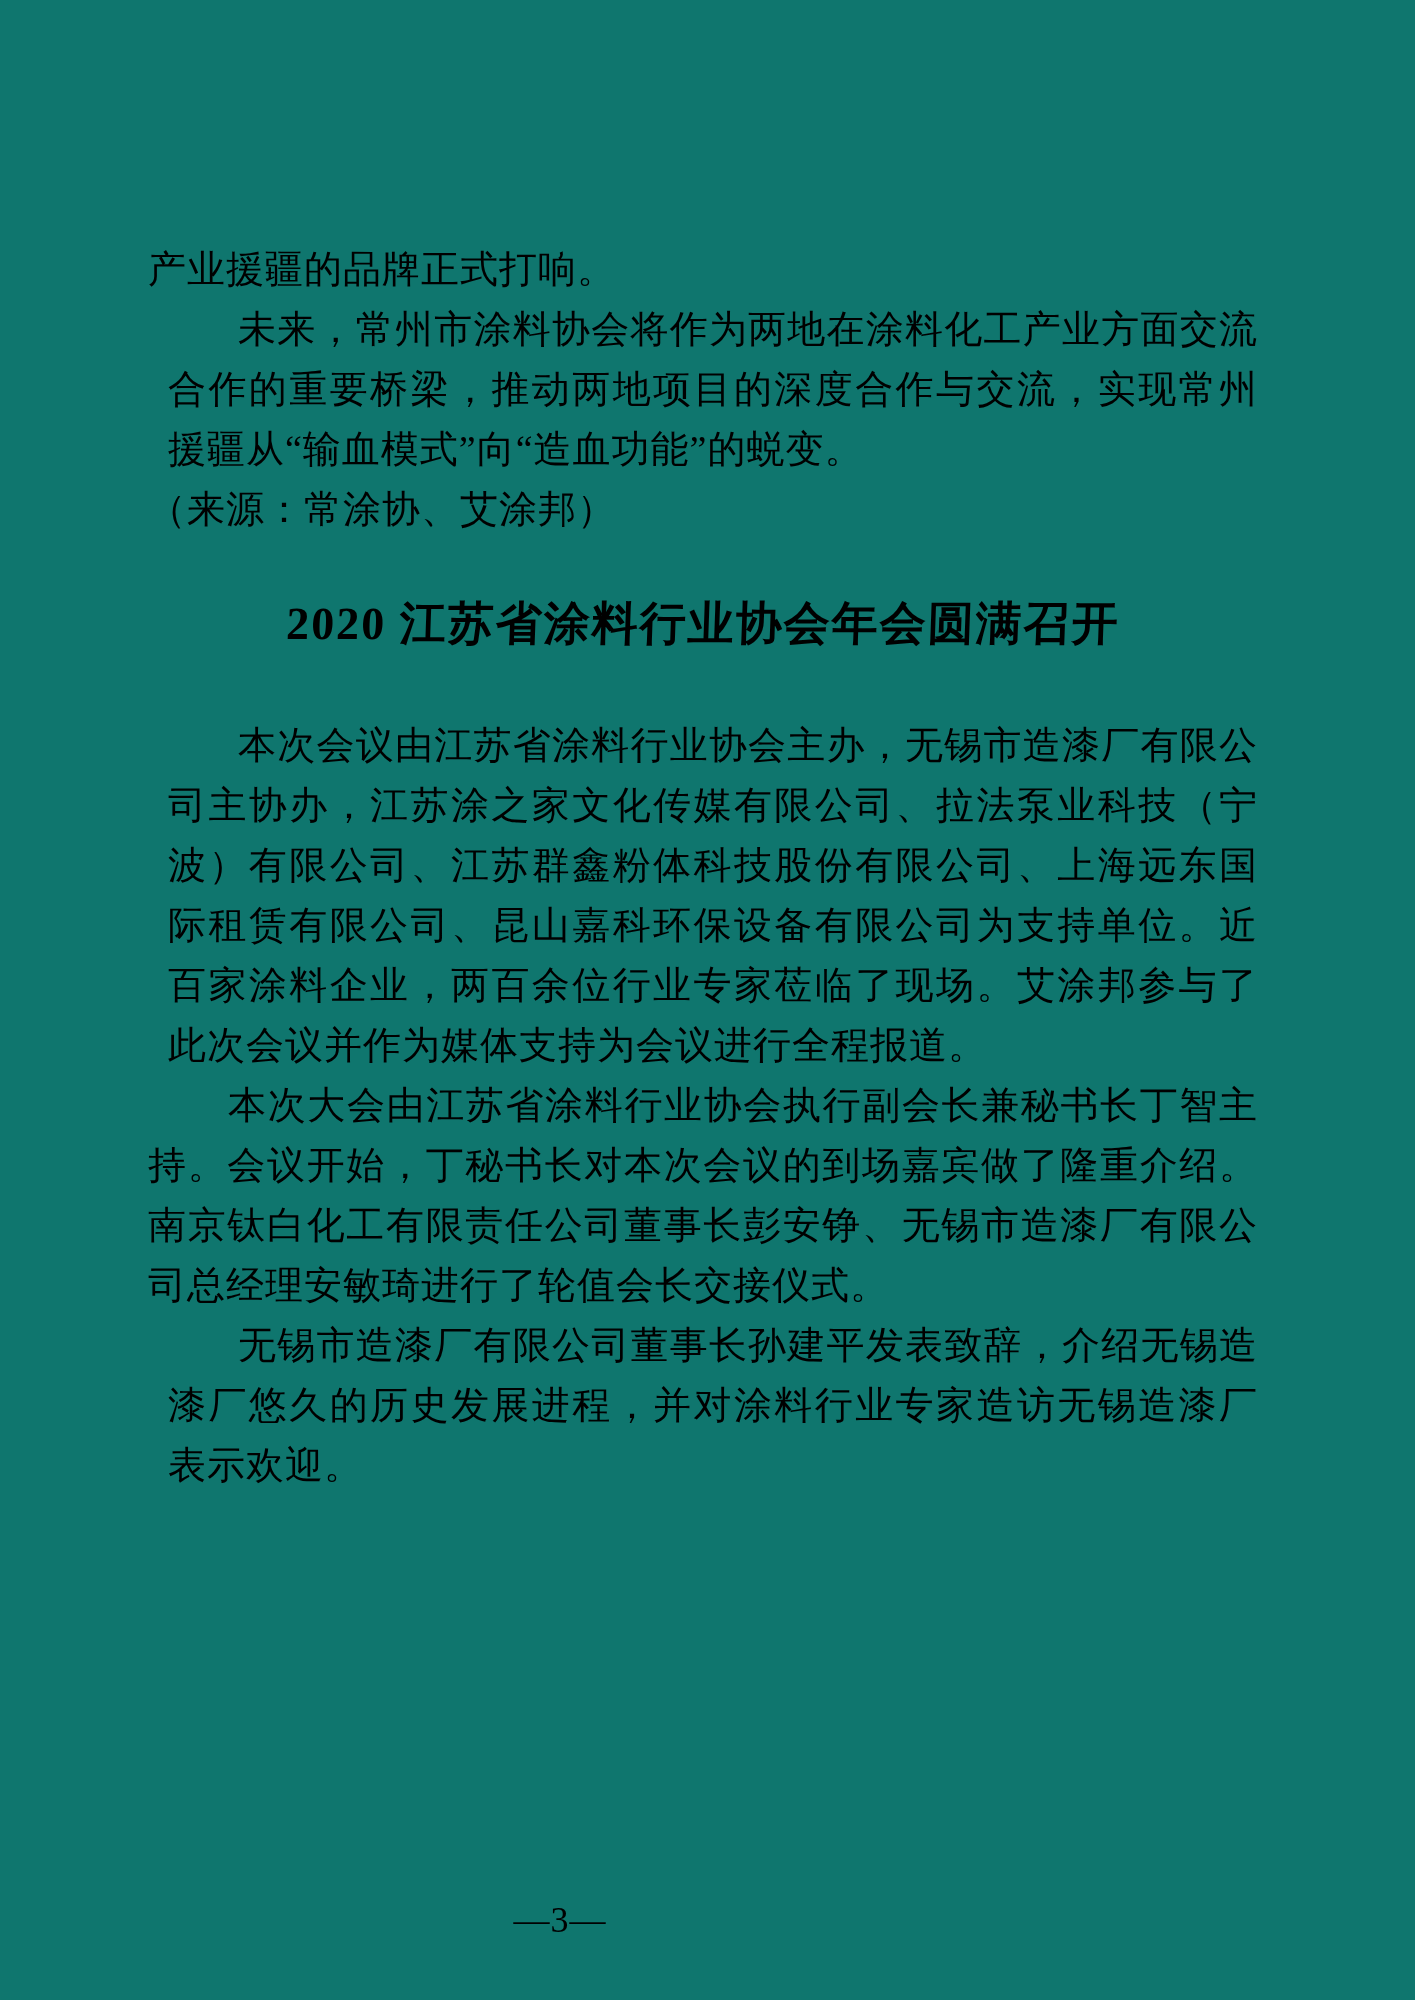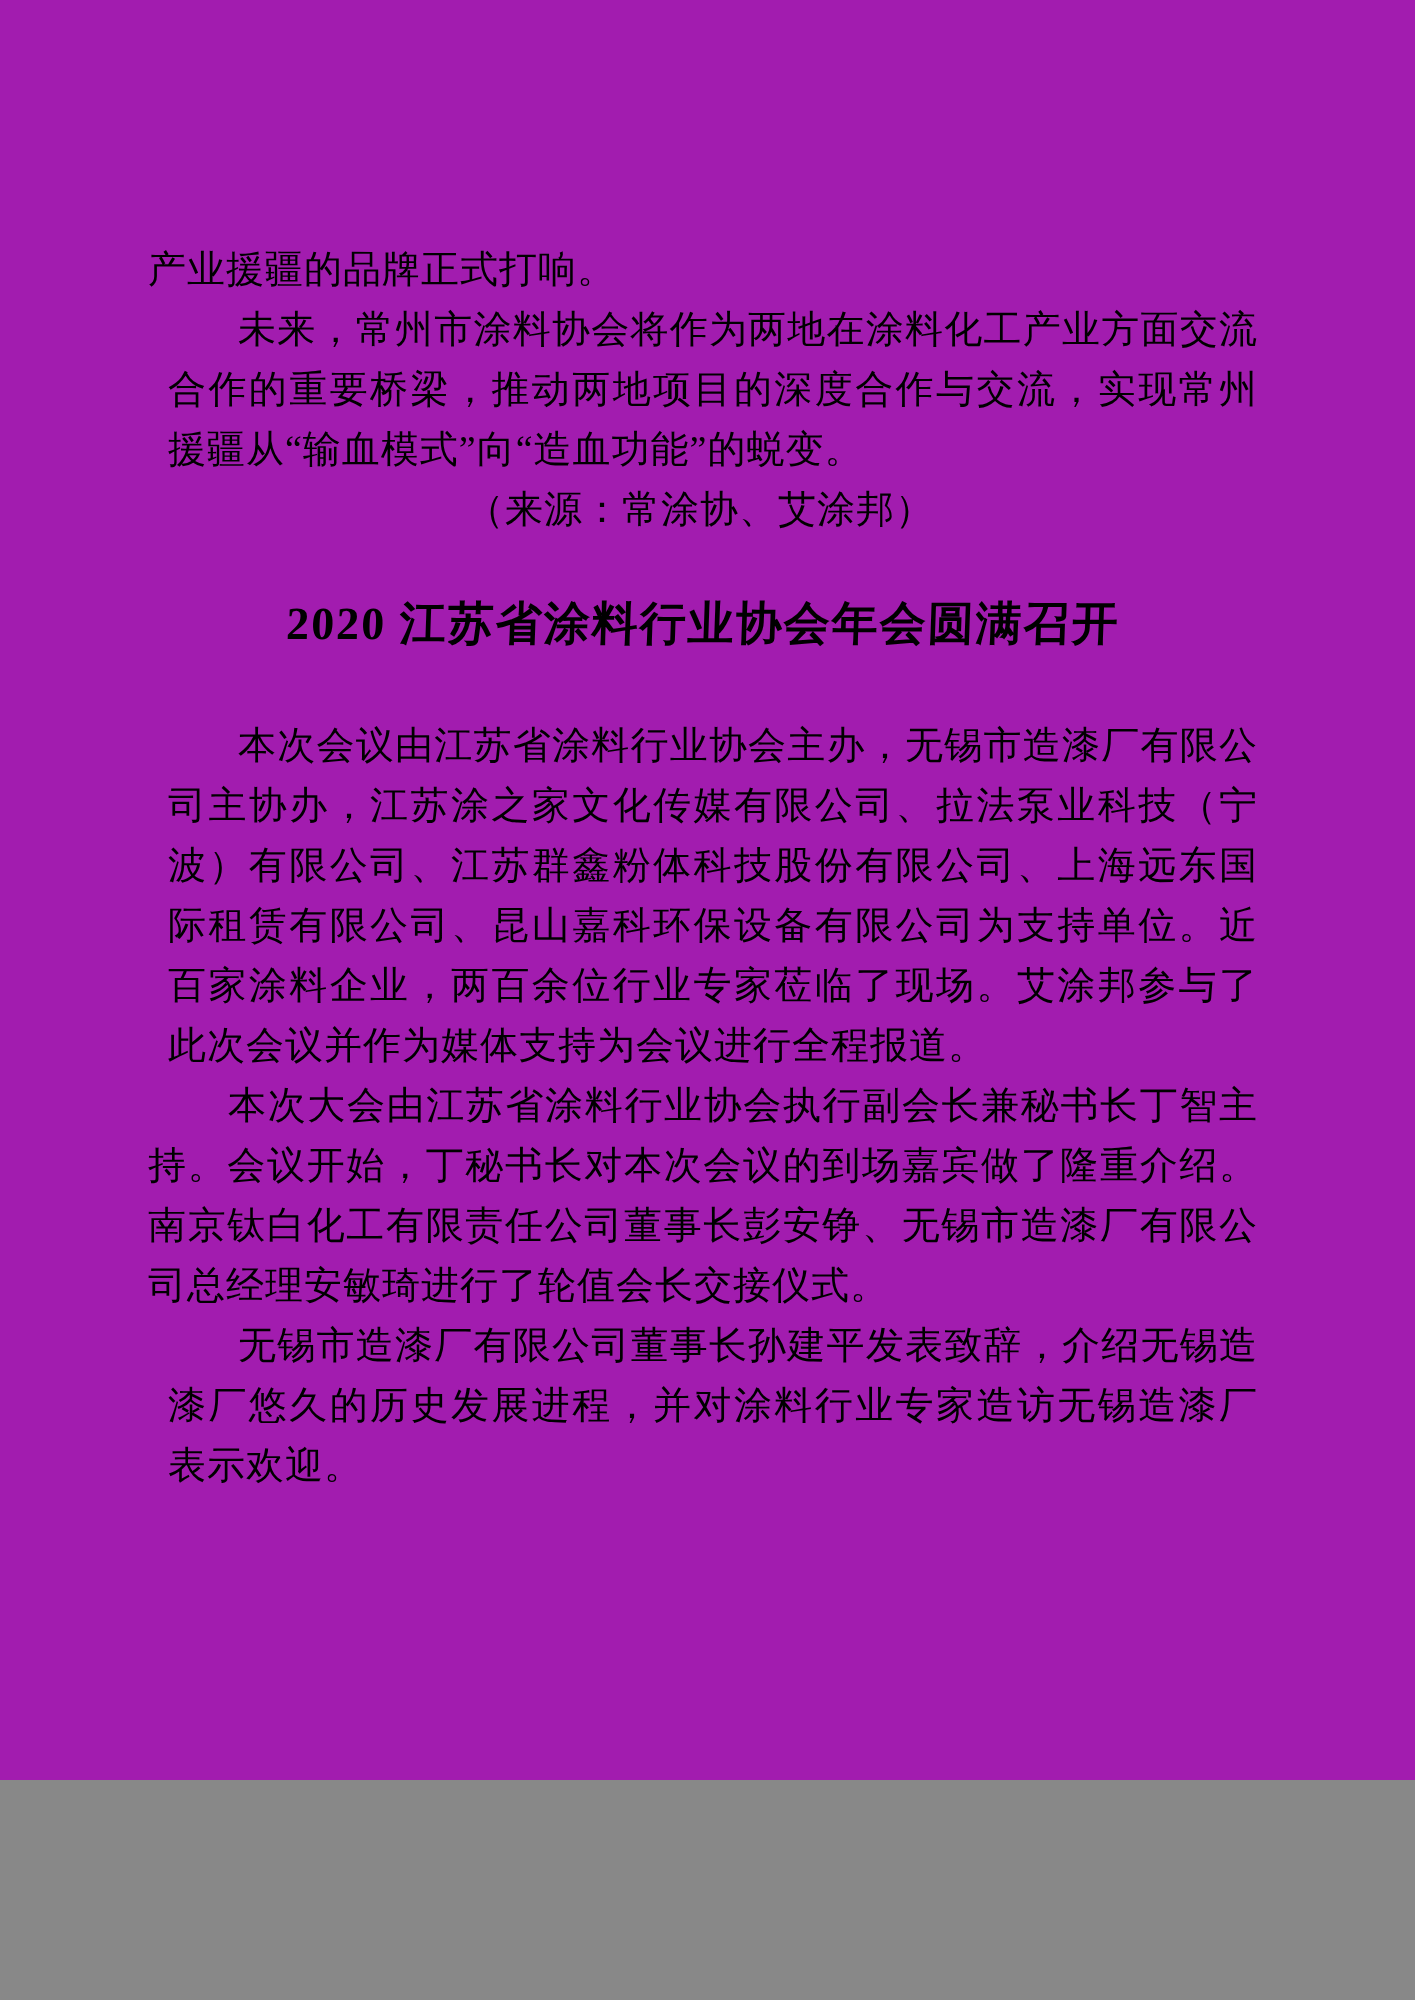--- a/index.html
+++ b/index.html
@@ -3,23 +3,23 @@
 <meta charset="utf-8">
 <style>
   html, body {
     margin: 0;
     padding: 0;
     background: #888;
   }
   .page {
     position: relative;
     width: 1415px;
-    height: 1780px;
+    height: 2000px;
     margin: 0 auto;
-    background: #a21caf;
+    background: #0f766e;
     color: #000000;
     font-family: "Liberation Serif", "DejaVu Serif", serif;
     overflow: hidden;
   }
   .content {
     position: absolute;
     left: 148px;
     top: 239px;
     width: 1110px;
     font-size: 38px;
@@ -28,21 +28,21 @@
     text-align: justify;
   }
   .content p {
     margin: 0;
     padding: 0;
   }
   p.indent-std { text-indent: 70px; margin-left: 20px; }
   p.indent-big { text-indent: 80px; }
   p.no-indent  { text-indent: 0; }
   p.source-line {
-    text-align: center;
+    text-align: left;
     padding-right: 6px;
   }
   h1.article-title {
     margin: 50px 0 56px 0;
     padding: 0;
     font-size: 46px;
     line-height: 70px;
     font-weight: bold;
     text-align: center;
     text-indent: 0;

